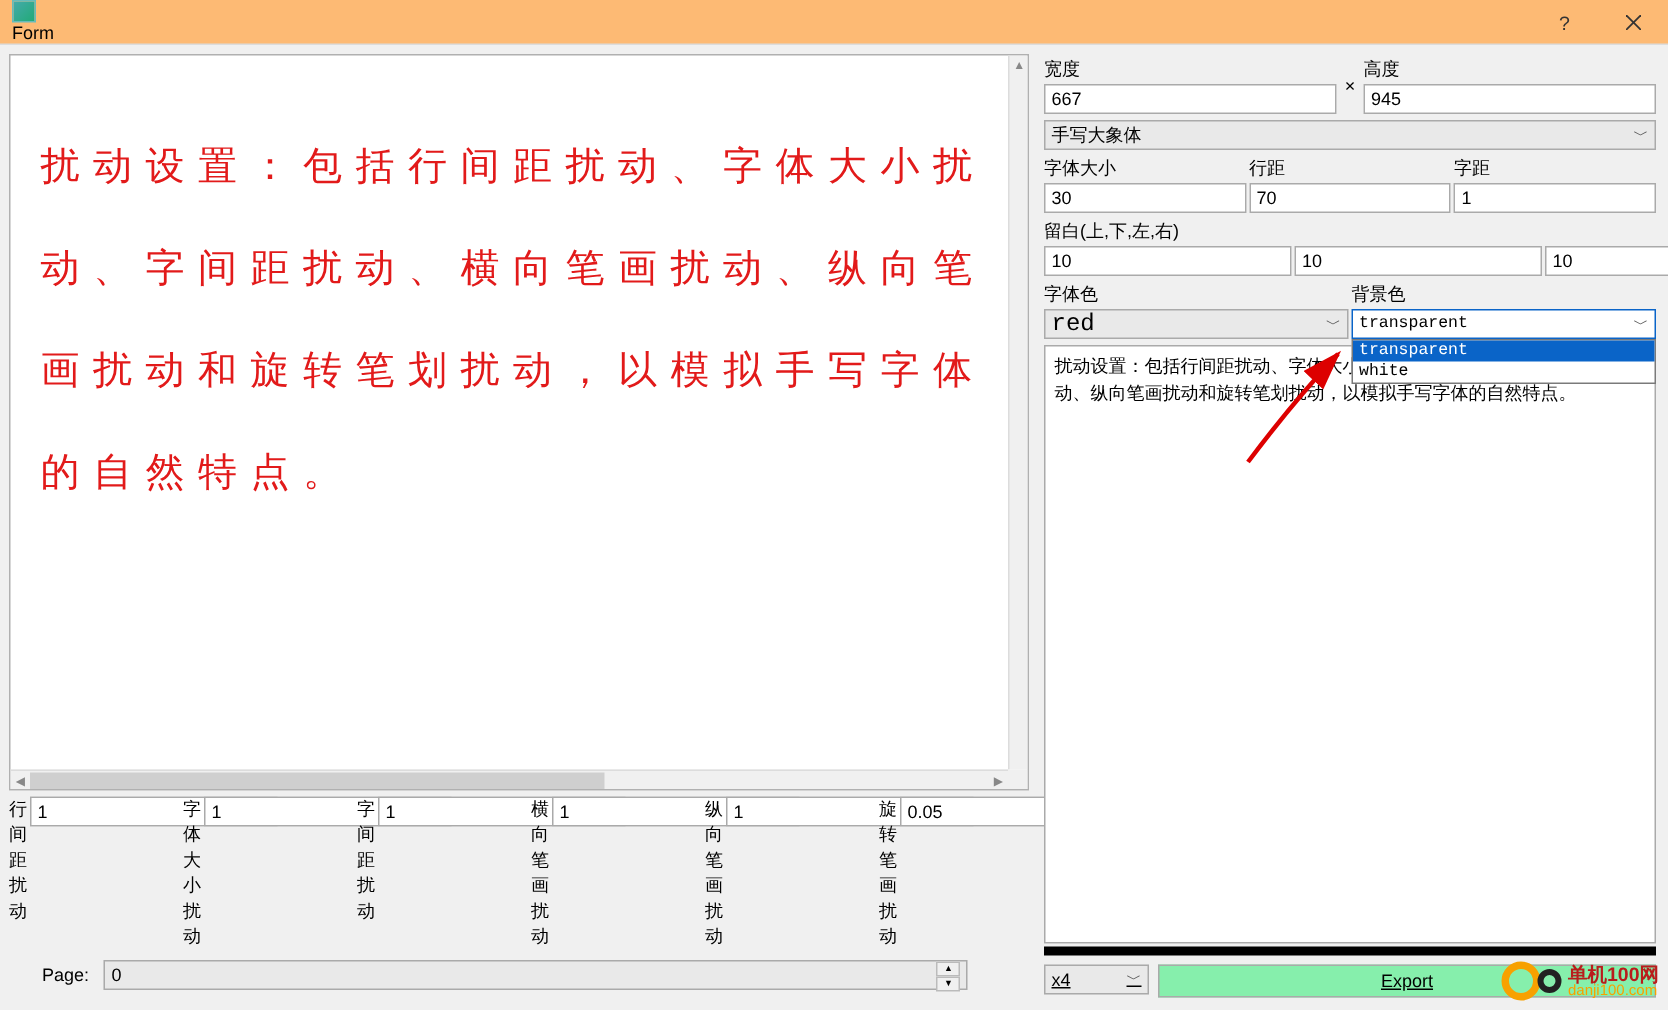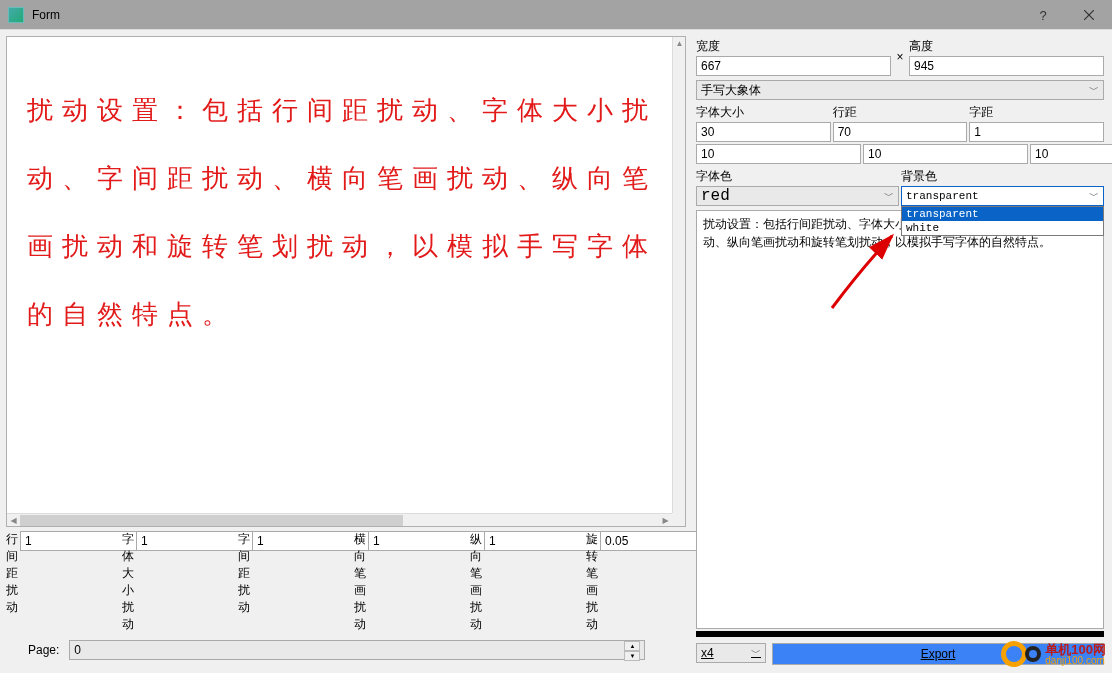--- a/index.html
+++ b/index.html
@@ -7,26 +7,27 @@
     font-family: "Microsoft YaHei", "SimSun", Arial, sans-serif;
     font-size: 12px;
     background: #f0f0f0;
     width: 1112px;
     height: 673px;
     overflow: hidden;
     position: relative;
   }
   .titlebar {
     height: 30px;
-    background: #a3a3a3;
+    background: #fdba74;
     border-bottom: 1px solid #dcdcdc;
     display: flex;
-    align-items: center;
+    align-items: flex-start;
     padding: 0 0 0 8px;
     position: relative;
+    flex-direction: column;
   }
   .titlebar .app-icon {
     width: 16px;
     height: 16px;
     margin-right: 8px;
     background: linear-gradient(135deg,#4aa,#2a7);
     border:1px solid #6bb;
   }
   .titlebar .title { font-size: 12px; color:#000; }
   .titlebar .right-ctrls { position:absolute; right:0; top:0; display:flex; height:30px;}
@@ -145,21 +146,21 @@
     display:flex;
     gap:6px;
     align-items:flex-start;
     border-top:6px solid #000000;
     padding-top:6px;
     text-decoration:underline;
   }
   .export-btn {
     flex:1;
     height:22px;
-    background:#3b82f6;
+    background:#86efac;
     border:1px solid #aaa;
     text-align:center;
     line-height:20px;
     font-size:12px;
   }
   .bottom-row .combo { width:70px;}
   
   
   .dropdown-popup {
     position:absolute;
@@ -307,20 +308,21 @@
       <div class="col">
         <span class="lbl">行距</span>
         <input class="box full" value="70" style="">
       </div>
       <div class="col">
         <span class="lbl">字距</span>
         <input class="box full" value="1" style="">
       </div>
     </div>
 
+    <span class="lbl" style="margin-top:2px;">留白(上,下,左,右)</span>
     <div class="row">
       <input class="box" style="flex: 1 1 0%;" value="10">
       <input class="box" style="flex: 1 1 0%;" value="10">
       <input class="box" style="flex: 1 1 0%;" value="10">
 
     </div>
 
     <div class="row" style="margin-top:2px;">
       <div class="col">
         <span class="lbl">字体色</span>

